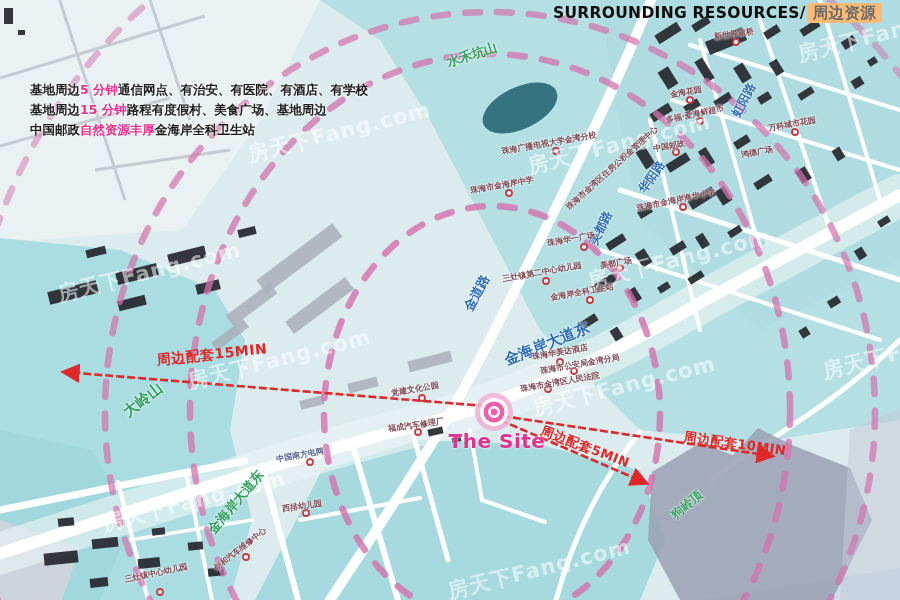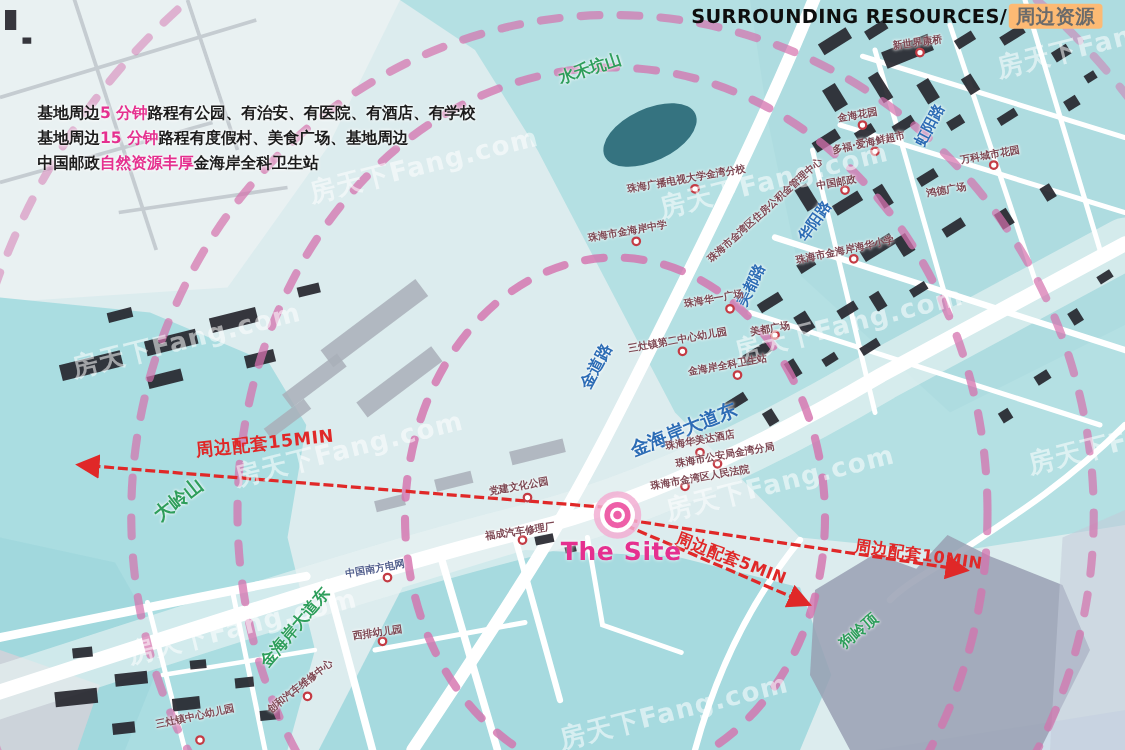--- a/index.html
+++ b/index.html
@@ -261,20 +261,20 @@
       <div class="wm" style="left: 795px; top: 18px;">房天下Fang.com</div>
       <div class="wm" style="left: 820px; top: 335px;">房天下Fang.com</div>
     </div>
 
   <div class="header">
     <span>SURROUNDING RESOURCES</span><span>/</span><span class="pill">周边资源</span>
   </div>
 
   <div class="info-panel">
     <div>
-        <div class="info-line"><span>基地周边</span><span class="hl">5 分钟</span><span>路程有公园、有治安、有医院、有酒店、有学校</span></div>
+        <div class="info-line"><span>基地周边</span><span class="hl">5 分钟</span><span>通信网点、有治安、有医院、有酒店、有学校</span></div>
         <div class="info-line"><span>基地周边</span><span class="hl">15 分钟</span><span>路程有度假村、美食广场、基地周边</span></div>
         <div class="info-line"><span>中国邮政</span><span class="hl">自然资源丰厚</span><span>金海岸全科卫生站</span></div>
       </div>
   </div>
 
   <div class="site-label">The Site</div>
 </div>
 
 </body></html>

